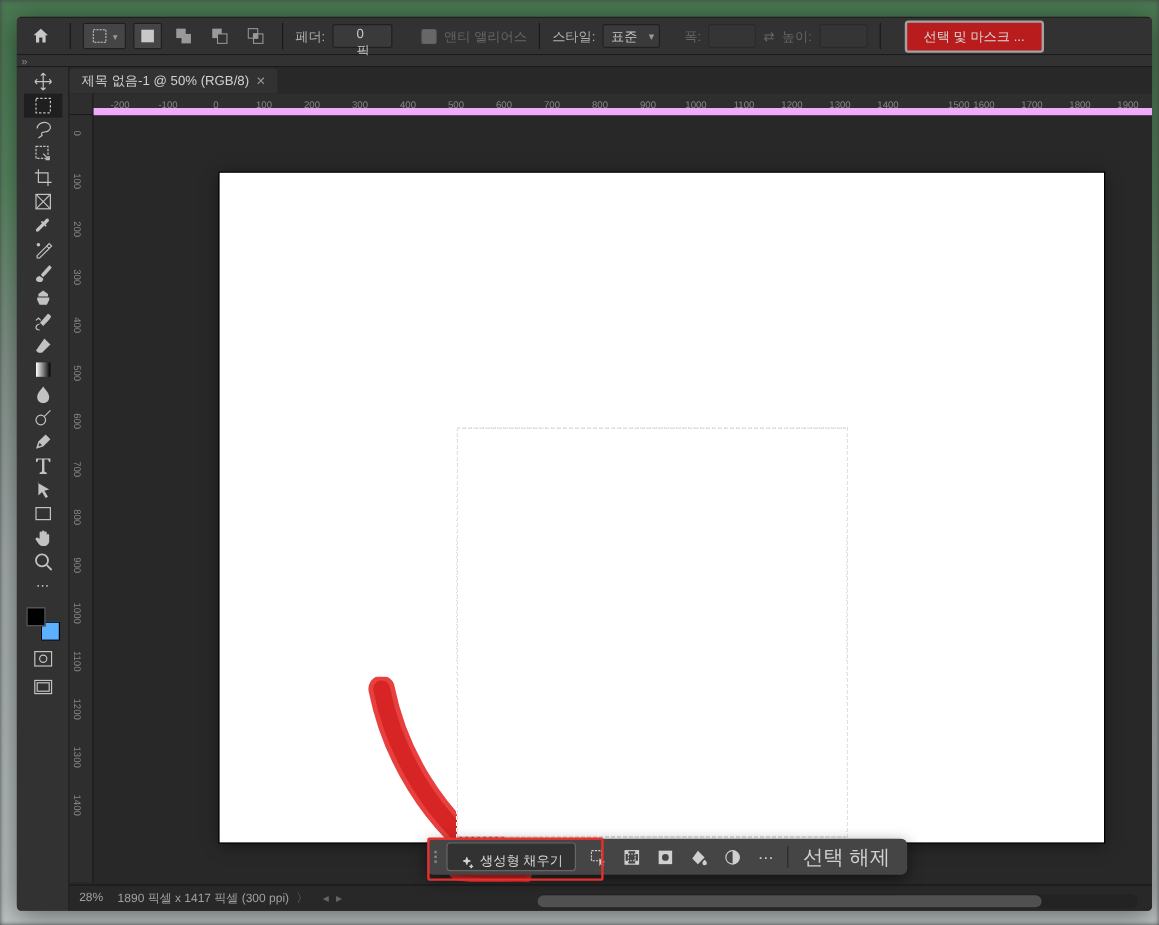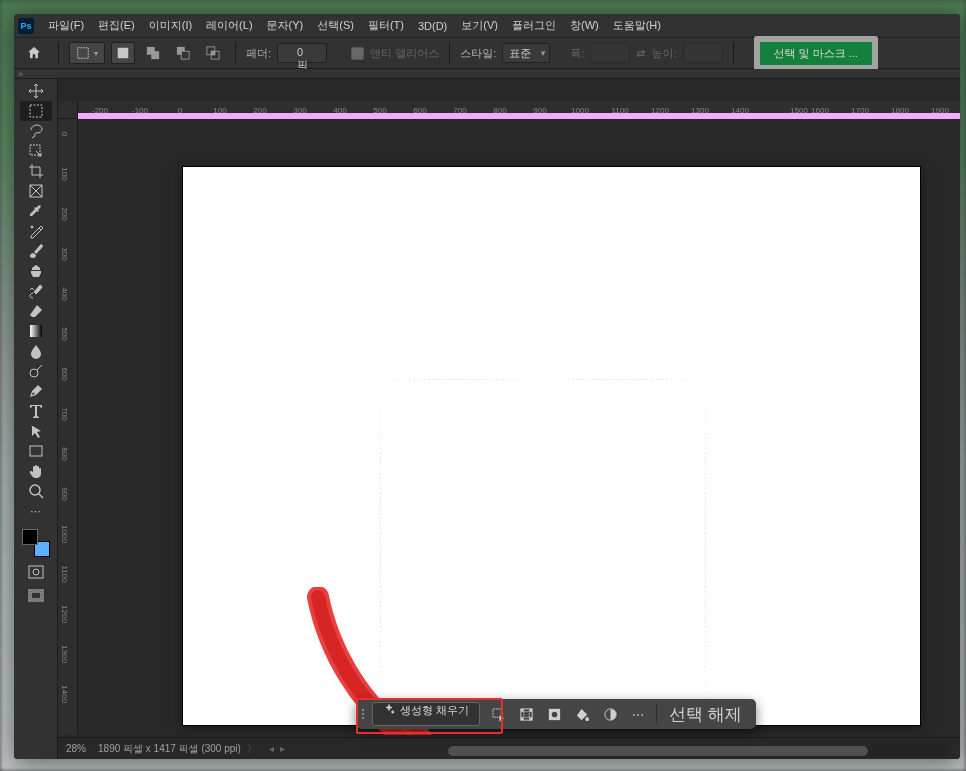--- a/index.html
+++ b/index.html
@@ -12,21 +12,21 @@
     .optbar { height: 32px; background: #323232; border-top: 1px solid #202020; border-bottom: 1px solid #1a1a1a; display: flex; align-items: center; padding-left: 6px; gap: 6px; }
     .home-icon { width: 28px; height: 24px; display:flex; align-items:center; justify-content:center; color:#c8c8c8; }
     .opt-chip { background: #454545; border: 1px solid #202020; padding: 2px 6px; border-radius: 2px; display:flex; align-items:center; gap:4px; font-size: 11px; height: 22px; }
     .opt-chip.square { width: 24px; padding:0; justify-content:center; }
     .opt-divider { width: 1px; height: 22px; background: #1a1a1a; margin: 0 4px; }
     .opt-label { font-size: 11px; color: #b0b0b0; }
     .opt-input { background: #3a3a3a; border: 1px solid #202020; padding: 2px 19px; width: 50px; height: 20px; font-size: 11px; color: #c8c8c8; border-radius: 2px; }
     .opt-select { background: #3a3a3a; border: 1px solid #202020; padding: 2px 18px 2px 6px; font-size: 11px; color: #c8c8c8; border-radius: 2px; position: relative; height: 20px; display:flex; align-items:center; }
     .opt-select::after { content: "▾"; position: absolute; right: 4px; font-size: 9px; color: #999; }
     .opt-dim { color: #666; font-size: 11px; }
-    .opt-button { background: #15803d; border: 6px solid #a3a3a3; padding: 4px 14px; font-size: 11px; color: #d8d8d8; border-radius: 3px; margin-left: 10px; cursor: pointer; }
+    .opt-button { background: #b91c1c; border: 2px solid #a3a3a3; padding: 4px 14px; font-size: 11px; color: #d8d8d8; border-radius: 3px; margin-left: 10px; cursor: pointer; }
     .dock-strip { height: 10px; background: #323232; border-bottom: 1px solid #1a1a1a; display:flex; align-items:center; padding-left: 4px; }
     .dock-handle { font-size: 9px; color: #888; }
     .workzone { flex: 1; display: flex; position: relative; min-height: 0; }
     .toolbar { width: 44px; background: #323232; border-right: 1px solid #1a1a1a; display: flex; flex-direction: column; align-items: center; padding-top: 2px; }
     .tool { width: 32px; height: 20px; display:flex; align-items:center; justify-content:center; color: #c2c2c2; margin: 0; cursor: pointer; }
     .tool svg { width: 16px; height: 16px; }
     .tool.active { background: #1f1f1f; }
     .color-swatches { margin-top: 8px; position: relative; width: 28px; height: 28px; }
     .swatch-bg { position:absolute; right:0; bottom:0; width:16px; height:16px; background:#5db0ff; border:1px solid #000; }
     .swatch-fg { position:absolute; left:0; top:0; width:16px; height:16px; background:#000; border:1px solid #666; }
@@ -41,51 +41,36 @@
     .ruler-h .tick { position:absolute; top:5px; font-size:8px; color:#888; transform: translateX(-50%); }
     .ruler-v .tick { position:absolute; left:2px; font-size:8px; color:#888; writing-mode: vertical-rl; transform: translateY(-50%); }
     .canvas-scroll { position:absolute; left:20px; right:0; top:40px; bottom:24px; background:#282828; overflow:hidden; }
     .canvas { position:absolute; left:105px; top:48px; width:737px; height:558px; background:#fff; box-shadow: 0 0 0 1px #000, 0 2px 12px rgba(0,0,0,0.5); }
     .selection { position:absolute; left:302px; top:260px; width:326px; height:342px; border: 1px dashed #000; background-image: linear-gradient(45deg, #fff 25%, transparent 25%, transparent 75%, #fff 75%), linear-gradient(45deg, #fff 25%, transparent 25%, transparent 75%, #fff 75%); }
     .selection::before { content:""; position:absolute; inset:-1px; border:1px dashed #fff; border-style: dashed; }
     .arrow-brush { position:absolute; left:115px; top:420px; width:170px; height:190px; pointer-events:none; }
     .context-taskbar { position:absolute; left: 298px; bottom: 30px; height: 30px; background: #454545; border-radius: 5px; box-shadow: 0 4px 12px rgba(0,0,0,0.5); display:flex; align-items:center; padding: 0 6px; gap: 0; z-index: 5; }
     .ctb-grip { width: 6px; display:flex; flex-direction:column; gap:2px; margin-right:4px; }
     .ctb-grip span { width:2px; height:2px; background:#888; display:block; }
-    .ctb-btn { height: 24px; padding: 0 10px; display:flex; align-items:flex-start; gap:5px; color:#d8d8d8; font-size: 11px; cursor:pointer; border-radius:3px; }
+    .ctb-btn { height: 24px; padding: 0 10px; display:flex; align-items:flex-end; gap:5px; color:#d8d8d8; font-size: 11px; cursor:pointer; border-radius:3px; }
     .ctb-btn.primary { background:#323232; border:1px solid #666; margin-right:4px; }
     .ctb-icon { width:24px; height:24px; display:flex; align-items:center; justify-content:center; color:#d0d0d0; cursor:pointer; margin: 0 2px; }
     .ctb-sep { width:1px; height:18px; background:#2a2a2a; margin:0 4px; }
     .ctb-text { padding: 0 8px; font-size:17px; color:#d0d0d0; cursor:pointer; }
     .red-box { position:absolute; left: 298px; bottom: 25px; width: 147px; height: 36px; border: 2px solid #e5302f; pointer-events:none; z-index:6; border-radius:2px; }
     .statusbar { position:absolute; left:0; right:0; bottom:0; height:22px; background:#282828; border-top:1px solid #1a1a1a; display:flex; align-items:center; padding: 0 8px; font-size: 10px; color:#a0a0a0; }
     .hscroll { position:absolute; right:12px; bottom:2px; width:500px; height:12px; background:#232323; border-radius:6px; }
     .hscroll-thumb { position:absolute; left:0; top:1px; height:10px; width:420px; background:#505050; border-radius:5px; }
   </style>
 </head>
 <body>
 
 <div class="bg-photo"></div>
 <div class="app">
 
-  <div class="menubar">
-    <div class="ps-logo">Ps</div>
-    <div class="menu-item">파일(F)</div>
-    <div class="menu-item">편집(E)</div>
-    <div class="menu-item">이미지(I)</div>
-    <div class="menu-item">레이어(L)</div>
-    <div class="menu-item">문자(Y)</div>
-    <div class="menu-item">선택(S)</div>
-    <div class="menu-item">필터(T)</div>
-    <div class="menu-item">3D(D)</div>
-    <div class="menu-item">보기(V)</div>
-    <div class="menu-item">플러그인</div>
-    <div class="menu-item">창(W)</div>
-    <div class="menu-item">도움말(H)</div>
-  </div>
 
   <div class="optbar">
     <div class="home-icon">
       <svg viewBox="0 0 24 24" width="16" height="16" fill="currentColor">
           <path d="M12 3l9 8h-3v9h-4v-6h-4v6H6v-9H3z"></path>
         </svg>
     </div>
     <div class="opt-divider"></div>
     <div class="opt-chip">
       <svg width="14" height="14" viewBox="0 0 16 16" fill="none" stroke="#c8c8c8">
@@ -274,20 +259,26 @@
         </div>
       <div class="qmask">
           <svg width="16" height="14" viewBox="0 0 16 14" fill="none" stroke="currentColor">
             <rect x="1" y="1" width="14" height="11"></rect>
             <rect x="3" y="3" width="10" height="7"></rect>
           </svg>
         </div>
     </div>
 
     <div class="doc-area" style="position:relative">
+      <div class="doc-tabs">
+        <div class="doc-tab">
+          <span>제목 없음-1 @ 50% (RGB/8)</span>
+          <span class="close">×</span>
+        </div>
+      </div>
 
       <div class="ruler-corner"></div>
       <div class="ruler-h" id="ruler-h">
           <span class="tick" style="left: 22px;">-200</span>
           <span class="tick" style="left: 62px;">-100</span>
           <span class="tick" style="left: 102px;">0</span>
           <span class="tick" style="left: 142px;">100</span>
           <span class="tick" style="left: 182px;">200</span>
           <span class="tick" style="left: 222px;">300</span>
           <span class="tick" style="left: 262px;">400</span>

